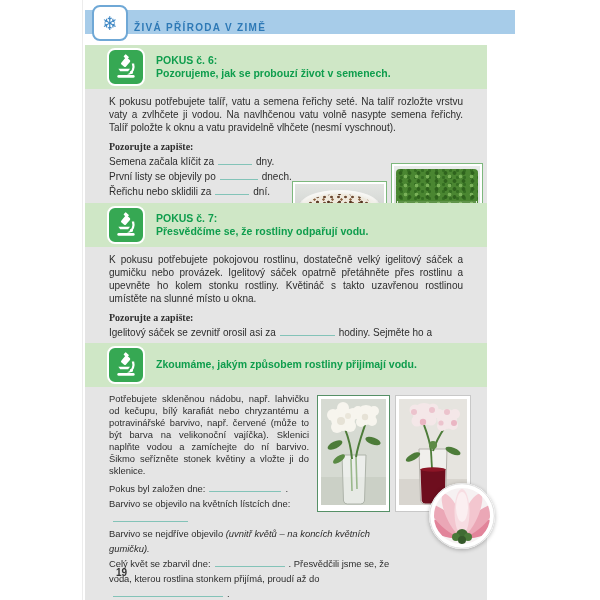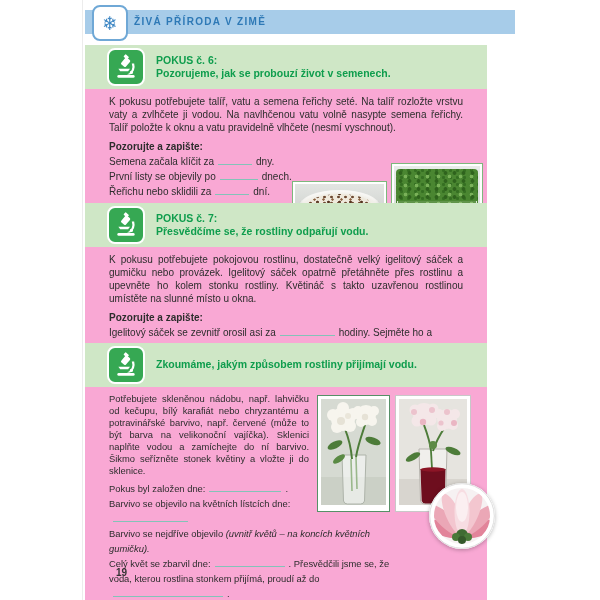--- a/index.html
+++ b/index.html
@@ -2,35 +2,35 @@
 <html lang="cs"><head>
 <meta charset="utf-8">
 <style>
   html,body{margin:0;padding:0;background:#fff;}
   .screen{position:relative;width:600px;height:600px;background:#ffffff;overflow:hidden;
           font-family:"Liberation Sans","DejaVu Sans",sans-serif;color:#2d2d2d;}
   .scan-edge{position:absolute;left:82px;top:0;bottom:0;width:1px;background:#ececec;}
 
   
   .chapter-bar{position:absolute;left:85px;top:10px;width:430px;height:24px;background:#a7cce9;}
-  .chapter-title{position:absolute;left:134px;top:10px;height:24px;line-height:24px;
+  .chapter-title{position:absolute;left:134px;top:16px;height:24px;line-height:24px;
                  font-size:10px;font-weight:bold;letter-spacing:1.3px;color:#2e79b6;}
   .chapter-badge{position:absolute;left:92px;top:5px;width:32px;height:32px;background:#fff;
                  border:2px solid #6fa8d6;border-radius:8px;display:flex;align-items:center;justify-content:center;}
   .snowflake{font-size:19px;color:#3e87c4;line-height:1;}
 
   
-  .pokus{position:absolute;left:85px;width:402px;background:#f9a8d4;}
+  .pokus{position:absolute;left:85px;width:402px;background:#e5e5e5;}
   .pokus-head{background:#cfe7c6;min-height:44px;display:flex;align-items:center;padding-left:22px;box-sizing:border-box;}
   .mic-badge{flex:0 0 auto;width:34px;height:34px;background:#36a853;border:2px solid #ffffff;border-radius:8px;
              display:flex;align-items:center;justify-content:center;margin-right:11px;}
   .pokus-titles{font-weight:bold;color:#0f9d4d;font-size:10.5px;line-height:13.5px;}
   .pokus-body{position:relative;padding:6px 24px 6px 24px;font-size:10px;line-height:13px;}
   .intro{margin:0 0 6px 0;text-align:justify;}
-  .obs-label{font-weight:bold;margin:2px 0 1px 0;}
+  .obs-label{font-weight:bold;margin:2px 0 1px 0;font-family:Liberation Serif, serif;}
   .fline{line-height:15px;}
   .narrow{max-width:190px;}
   .blank{display:inline-block;height:9px;border-bottom:1.5px solid #83c3b8;margin:0 4px;vertical-align:baseline;}
   .w34{width:34px}.w38{width:38px}.w55{width:55px}.w70{width:70px}.w72{width:72px}
   .w75{width:75px}.w110{width:110px}.w225{width:225px}
   em{font-style:italic;}
 
   
   .p6-imgs{position:absolute;right:4px;top:74px;display:flex;align-items:flex-end;gap:4px;}
   .frame{background:#fff;padding:2px;border:1px solid #7db87d;box-sizing:border-box;}

